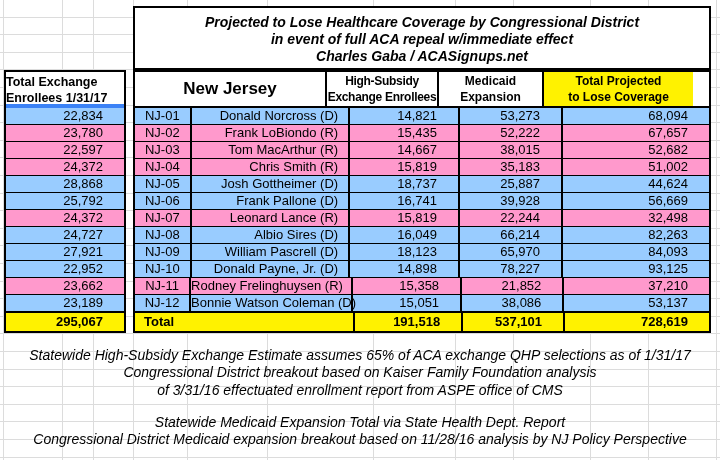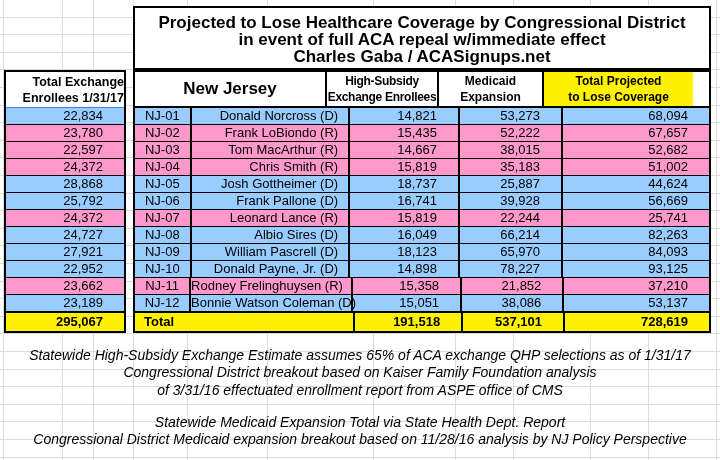--- a/index.html
+++ b/index.html
@@ -20,24 +20,24 @@
       linear-gradient(#dcdcdc,#dcdcdc),
       linear-gradient(#dcdcdc,#dcdcdc),
       repeating-linear-gradient(to bottom, transparent 0px, transparent 16.6px, #dcdcdc 16.6px, #dcdcdc 17.6px);
     background-repeat:no-repeat,no-repeat,no-repeat,no-repeat,no-repeat,no-repeat,no-repeat,no-repeat,no-repeat,no-repeat,no-repeat,no-repeat,repeat;
     background-size:1px 100%,1px 100%,1px 100%,1px 100%,1px 100%,1px 100%,1px 100%,1px 100%,1px 100%,1px 100%,1px 100%,1px 100%,100% 100%;
     background-position:3px 0,62px 0,93px 0,133px 0,187px 0,267px 0,373px 0,455px 0,513px 0,590px 0,648px 0,716px 0,0 0;
   }
   .box{position:absolute;box-sizing:border-box;background:#fff;border:2px solid #000;}
   
   .title-box{left:133px;top:6px;width:578px;height:64px;text-align:center;padding-top:6px;}
-  .title-box div{font-weight:bold;font-size:17px;line-height:17px;}
+  .title-box div{font-weight:bold;font-size:14px;line-height:17px;font-style:italic;}
   
   .left-table{left:4px;top:70px;width:122px;height:263px;padding:0;}
-  .lheader{height:36px;border-bottom:1px solid #3b82f6;text-align:right;font-weight:bold;
+  .lheader{height:36px;border-bottom:4px solid #3b82f6;text-align:left;font-weight:bold;
            font-size:12.5px;line-height:16px;padding-top:2px;box-sizing:border-box;background:#fff;}
   .lrow{box-sizing:border-box;height:17px;border-bottom:1px solid #000;font-size:13px;line-height:16px;}
   .ltotal{box-sizing:border-box;height:19px;background:var(--yellow);font-weight:bold;
           font-size:13px;line-height:18px;border-top:1px solid #000;}
   .num{text-align:right;padding-right:21px;}
   
   .main-table{left:133px;top:70px;width:578px;height:263px;}
   .mheader{display:flex;height:36px;border-bottom:2px solid #000;box-sizing:border-box;}
   .mheader .cell{font-weight:bold;font-size:12px;line-height:16px;text-align:center;padding-top:1px;}
   .h-state{width:192px;font-size:17px !important;line-height:31px !important;}
@@ -151,21 +151,21 @@
           <div class="cell c-name">Frank Pallone (D)</div>
           <div class="cell c-hs num">16,741</div>
           <div class="cell c-med num">39,928</div>
           <div class="cell c-tot num">56,669</div>
         </div>
         <div class="mrow rep">
           <div class="cell c-dist">NJ-07</div>
           <div class="cell c-name">Leonard Lance (R)</div>
           <div class="cell c-hs num">15,819</div>
           <div class="cell c-med num">22,244</div>
-          <div class="cell c-tot num">25,741</div>
+          <div class="cell c-tot num">32,498</div>
         </div>
         <div class="mrow dem">
           <div class="cell c-dist">NJ-08</div>
           <div class="cell c-name">Albio Sires (D)</div>
           <div class="cell c-hs num">16,049</div>
           <div class="cell c-med num">66,214</div>
           <div class="cell c-tot num">82,263</div>
         </div>
         <div class="mrow dem">
           <div class="cell c-dist">NJ-09</div>

